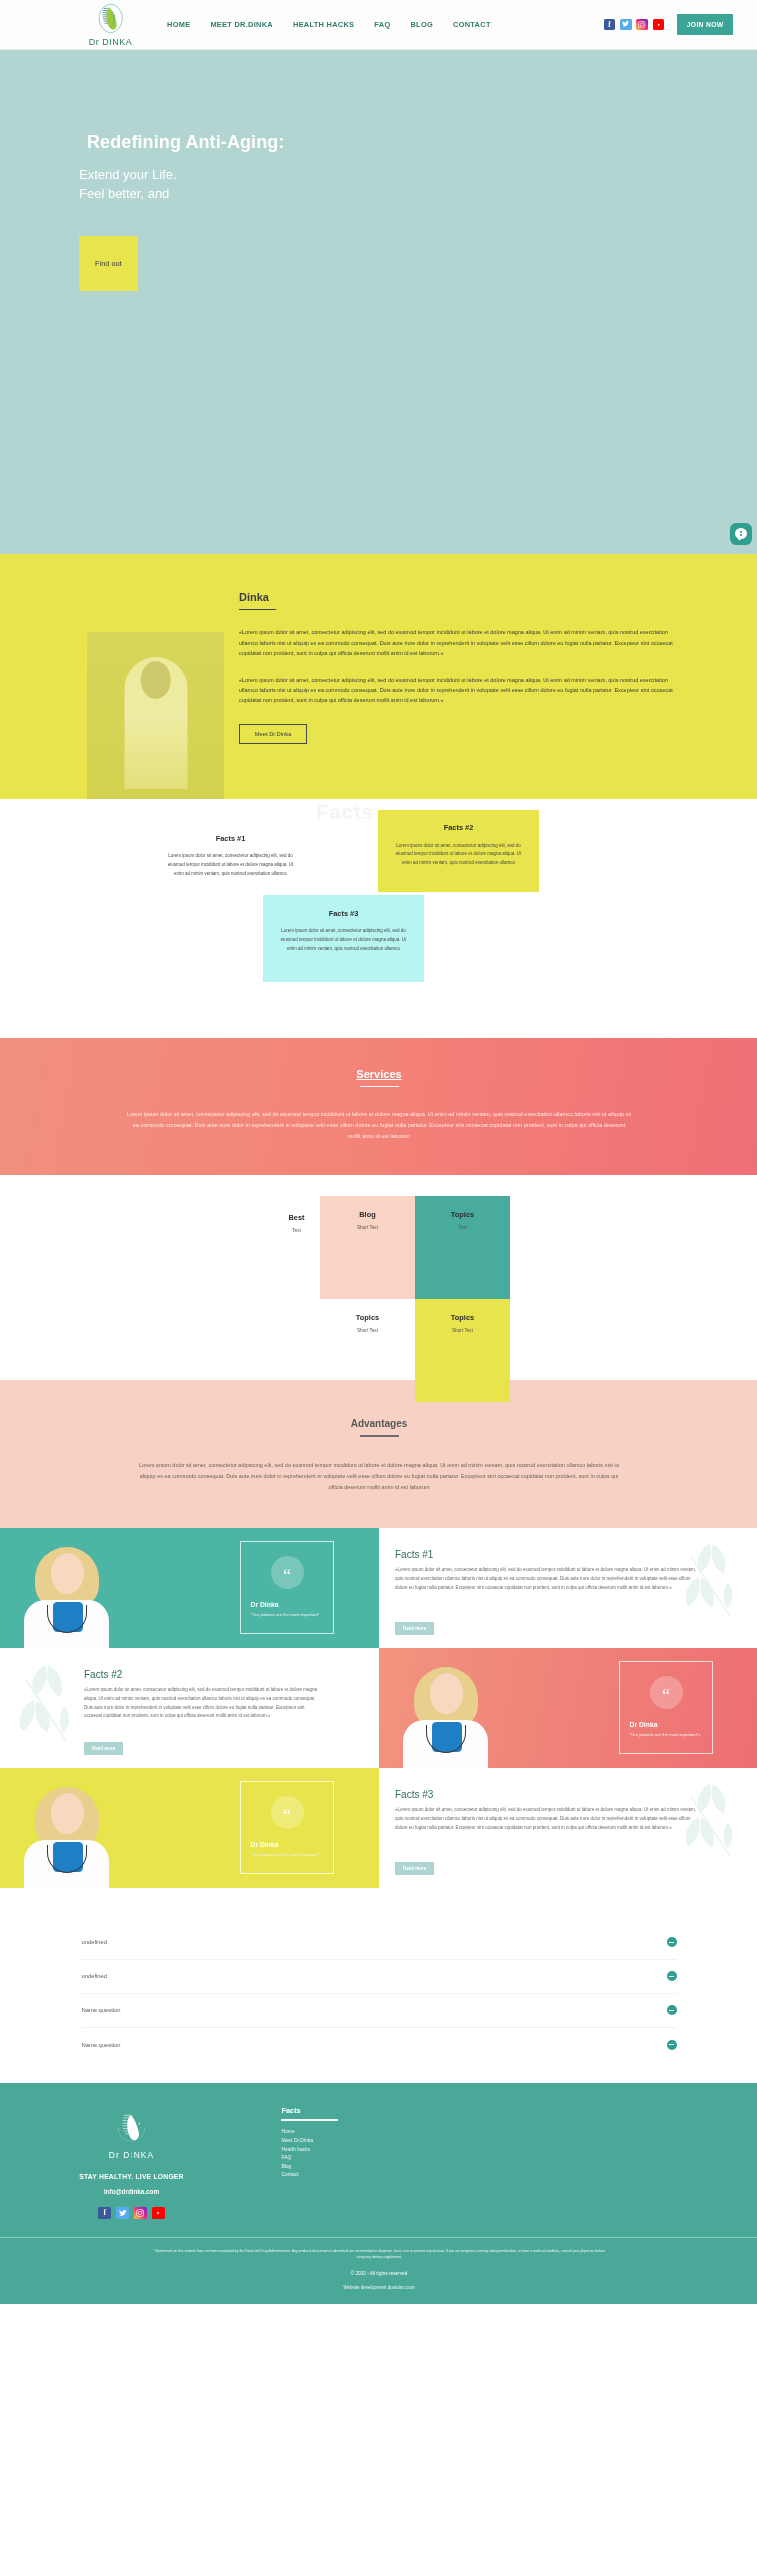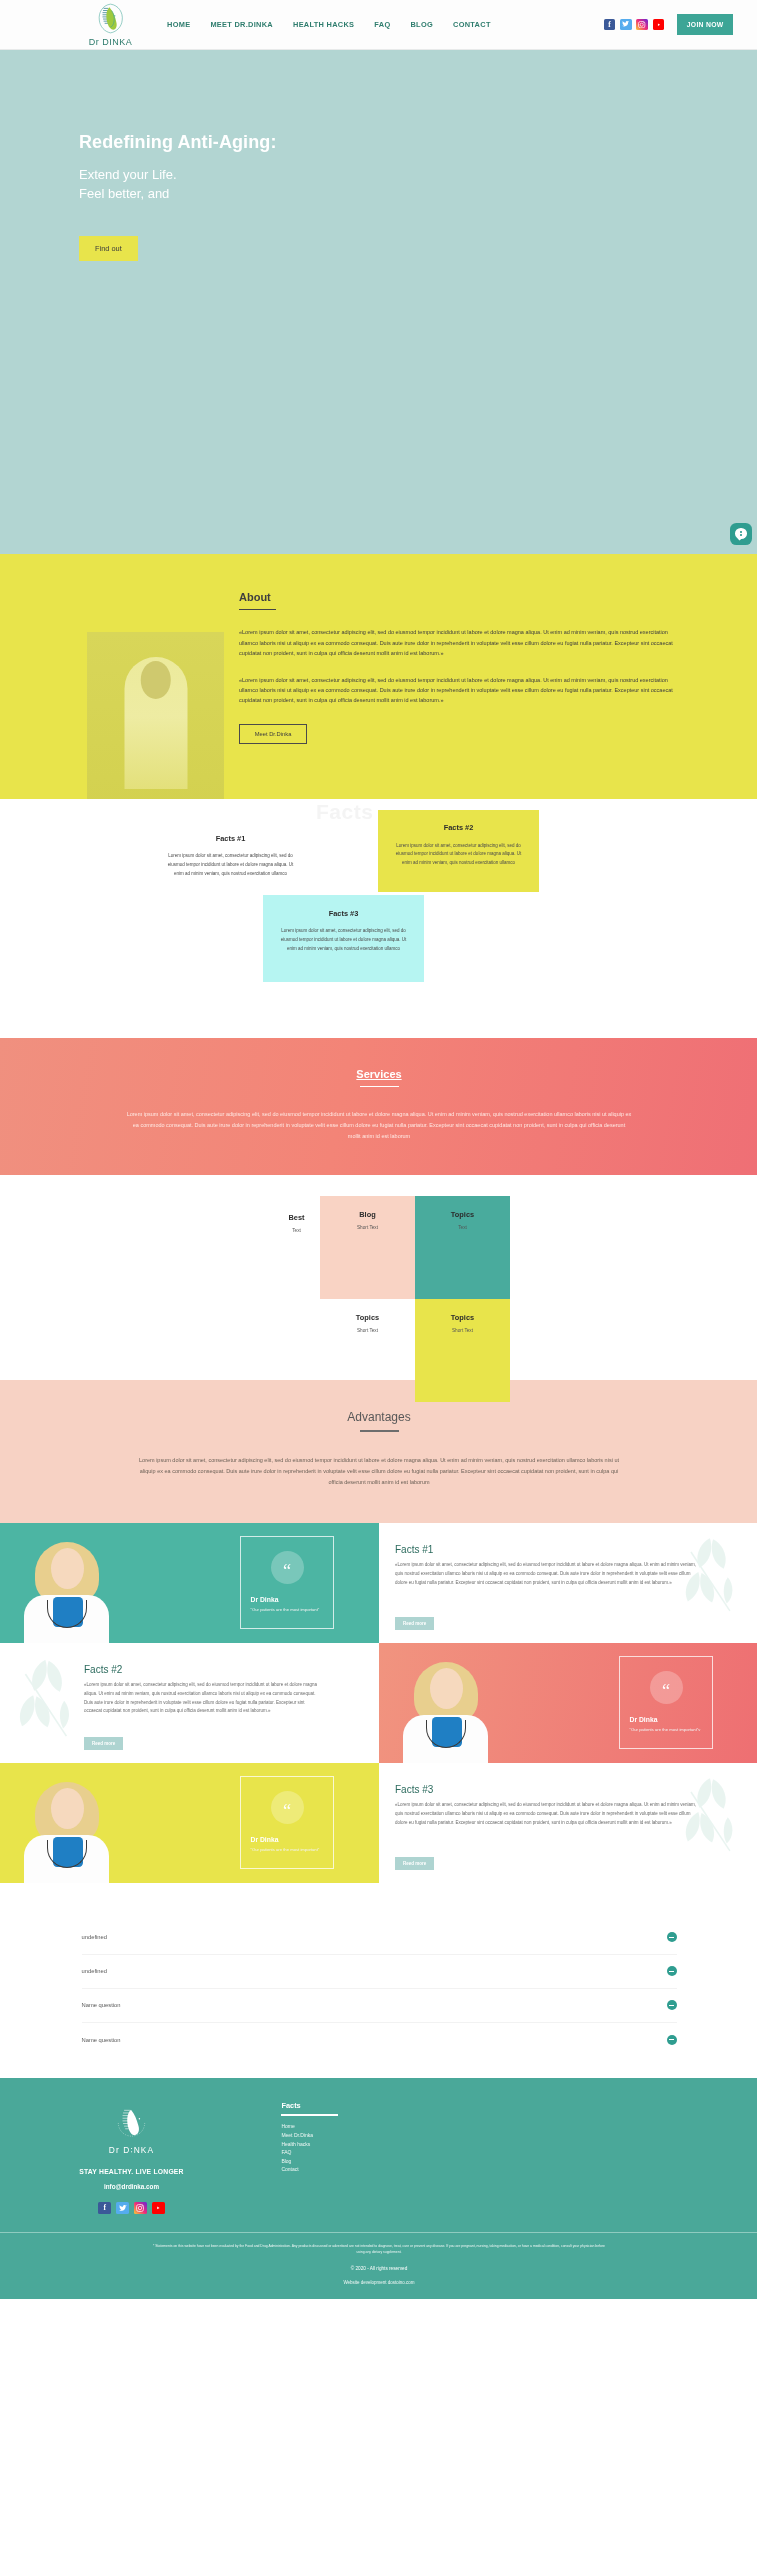--- a/index.html
+++ b/index.html
@@ -38,25 +38,25 @@
     margin-left:8.4px; background:#3da596; color:#fff;
     font-size:6.8px; font-weight:700; letter-spacing:0.3px;
     padding:7.4px 9.5px; border:none; cursor:pointer; text-transform:uppercase;
   }
 
   
   .hero {
     height:504px; background:#b2d5d2; position:relative;
     padding:82px 0 0 79px;
   }
-  .hero h1 { font-size:18px; color:#fff; font-weight:700; letter-spacing:0.1px; margin-bottom:11.6px;}
+  .hero h1 { font-size:18px; color:#fff; font-weight:700; letter-spacing:0.1px; margin-bottom:11.6px;margin-left:8px;}
   .hero .sub { font-size:13px; color:#fff; font-weight:400; line-height:1.5; }
   .find-btn {
     margin-top:32px; background:#e8e44b; color:#3b3b3b;
-    border:none; font-size:7.4px; padding:8px 16px; cursor:pointer;
+    border:none; font-size:7.4px; padding:23px 16px; cursor:pointer;
   }
   .chat-widget {
     position:absolute; right:6.3px; bottom:9.5px;
     width:22px; height:22px; border-radius:6.3px; background:#2f9d90;
     display:flex; align-items:center; justify-content:center;
   }
   .chat-bubble { width:11.6px; height:10.5px; background:#fff; border-radius:50%; position:relative; display:flex;flex-direction:column;align-items:center;justify-content:center;gap:1.1px;}
   .chat-bubble i { width:1.6px;height:1.6px;background:#2f9d90;border-radius:50%; display:block;}
   .chat-bubble:after{content:"";position:absolute;bottom:-1.6px;left:2.6px;width:3.2px;height:3.2px;background:#fff;transform:rotate(45deg);}
 
@@ -117,21 +117,21 @@
   .tcell h4 { font-size:7.4px; font-weight:700; color:#2c2c2c; }
   .tcell span { display:block; font-size:4.7px; color:#555; margin-top:6.3px; }
   .t-best  { left:253px; top:24px; width:87px; }
   .t-blog  { left:320px; top:21px; width:95px; height:103px; background:#f9d3c4; }
   .t-top1  { left:415px; top:21px; width:95px; height:103px; background:#49ab9d; }
   .t-top2  { left:320px; top:124px; width:95px; height:84px; }
   .t-top3  { left:415px; top:124px; width:95px; height:103px; background:#e8e44b; }
 
   
   .advantages { background:#f7d2c4; padding:29.5px 0 35px; text-align:center; }
-  .advantages h2 { font-size:12px; color:#585858; font-weight:400; }
+  .advantages h2 { font-size:10px; color:#585858; font-weight:700;margin-top:8px; }
   .advantages .rule { width:39px; height:1.6px; background:#6d6d6d; margin:6.3px auto 0; }
   .advantages p { margin:23px auto 0; width:489px; font-size:5.5px; line-height:2; color:#6d6258; }
 
   
   .fpanel { display:flex; height:120px; position:relative; overflow:hidden; }
   .fpanel .photo-side { width:379px; position:relative; }
   .fpanel .text-side { width:379px; position:relative; padding:21px 58px 0 16px; background:#fff; }
   .fpanel h3 { font-size:10px; color:#2c6b5e; font-weight:400; margin-bottom:6.3px; }
   .fpanel p { font-size:4.5px; line-height:1.95; color:#6b6b6b; }
   .reed-btn {
@@ -286,21 +286,21 @@
         </span>
     </div>
   </section>
 
   <section class="about">
     <div class="about-img">
       <div class="person"></div>
       <div class="head"></div>
     </div>
     <div class="about-body">
-      <div class="sec-title">About</div>
+      <div class="sec-title">Dinka</div>
       <div class="sec-rule"></div>
       <p class="about-p">«Lorem ipsum dolor sit amet, consectetur adipiscing elit, sed do eiusmod tempor incididunt ut labore et dolore magna aliqua. Ut enim ad minim veniam, quis nostrud exercitation ullamco laboris nisi ut aliquip ex ea commodo consequat. Duis aute irure dolor in reprehenderit in voluptate velit esse cillum dolore eu fugiat nulla pariatur. Excepteur sint occaecat cupidatat non proident, sunt in culpa qui officia deserunt mollit anim id est laborum.»</p>
       <p class="about-p">«Lorem ipsum dolor sit amet, consectetur adipiscing elit, sed do eiusmod tempor incididunt ut labore et dolore magna aliqua. Ut enim ad minim veniam, quis nostrud exercitation ullamco laboris nisi ut aliquip ex ea commodo consequat. Duis aute irure dolor in reprehenderit in voluptate velit esse cillum dolore eu fugiat nulla pariatur. Excepteur sint occaecat cupidatat non proident, sunt in culpa qui officia deserunt mollit anim id est laborum.»</p>
       <button class="meet-btn">Meet Dr.Dinka</button>
     </div>
   </section>
 
   <section class="facts-cards">
     <div class="facts-watermark">Facts</div>
 

